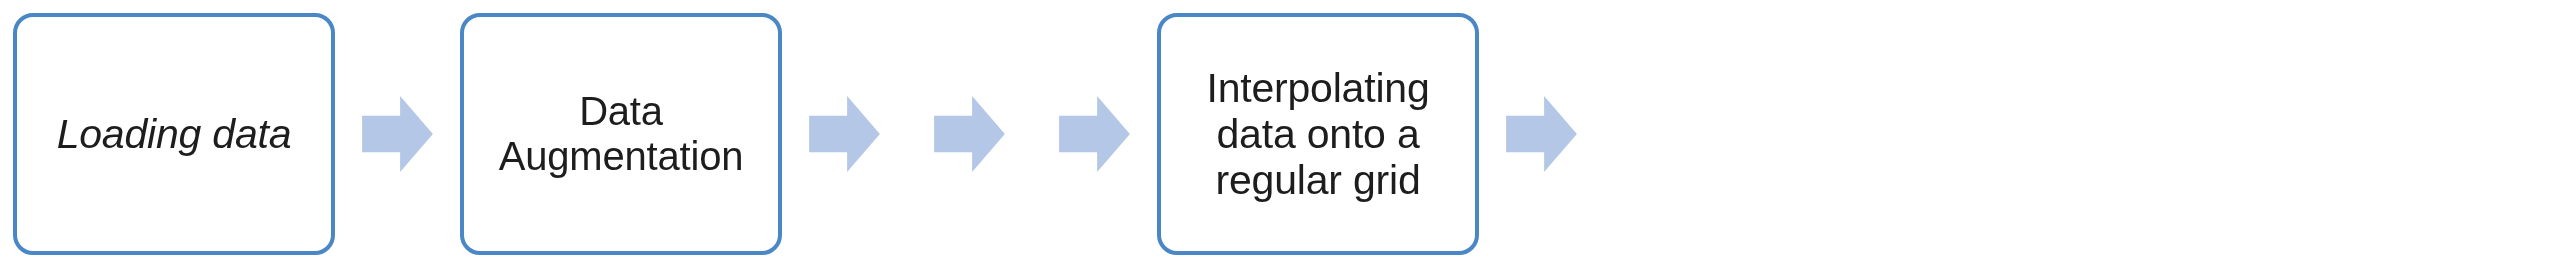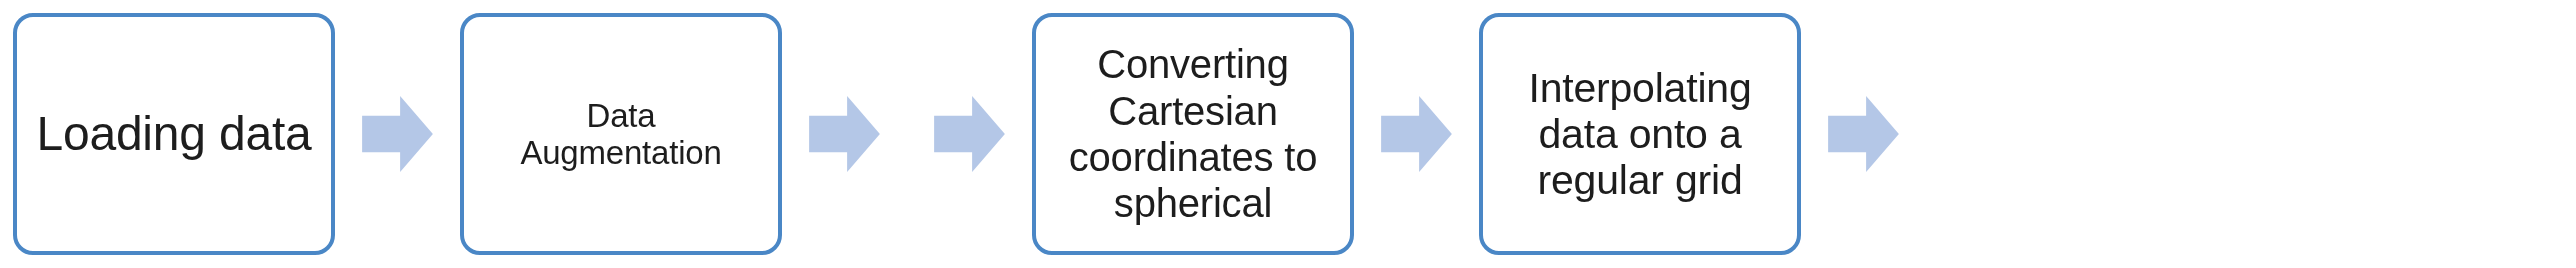--- a/index.html
+++ b/index.html
@@ -48,22 +48,22 @@
     display: block;
     width: 100%;
     text-align: center;
     font-family: "Liberation Sans", sans-serif;
     font-size: 41px;
     line-height: 1.13;
     color: #1d1d1d;
     white-space: pre-line;
     letter-spacing: -0.2px;
   }
-  .box-label.lines-1 { font-size: 48px; }
-  .box-label.lines-2 { font-size: 33px; }
+  .box-label.lines-1 { font-size: 41px; font-style: italic; }
+  .box-label.lines-2 { font-size: 40px; }
   .box-label.lines-3 { font-size: 41px; }
   .box-label.lines-4 { font-size: 40px; line-height: 1.16; }
 
   .arrow-connector {
     flex: 0 0 125px;
     width: 125px;
     height: 242px;
     display: flex;
     align-items: center;
     justify-content: center;
@@ -102,26 +102,20 @@
       </svg>
     </div>
 
 
     <div class="arrow-connector">
       <svg viewBox="0 0 108 116" xmlns="http://www.w3.org/2000/svg">
         <polygon points="0,30 58,30 58,0 108,58 58,116 58,86 0,86" fill="#B4C7E7"></polygon>
       </svg>
     </div>
 
-    <div class="process-box">
-      <span class="box-label lines-4">Converting
-Cartesian
-coordinates to
-spherical</span>
-    </div>
 
     <div class="arrow-connector">
       <svg viewBox="0 0 108 116" xmlns="http://www.w3.org/2000/svg">
         <polygon points="0,30 58,30 58,0 108,58 58,116 58,86 0,86" fill="#B4C7E7"></polygon>
       </svg>
     </div>
 
     <div class="process-box">
       <span class="box-label lines-3">Interpolating
 data onto a

